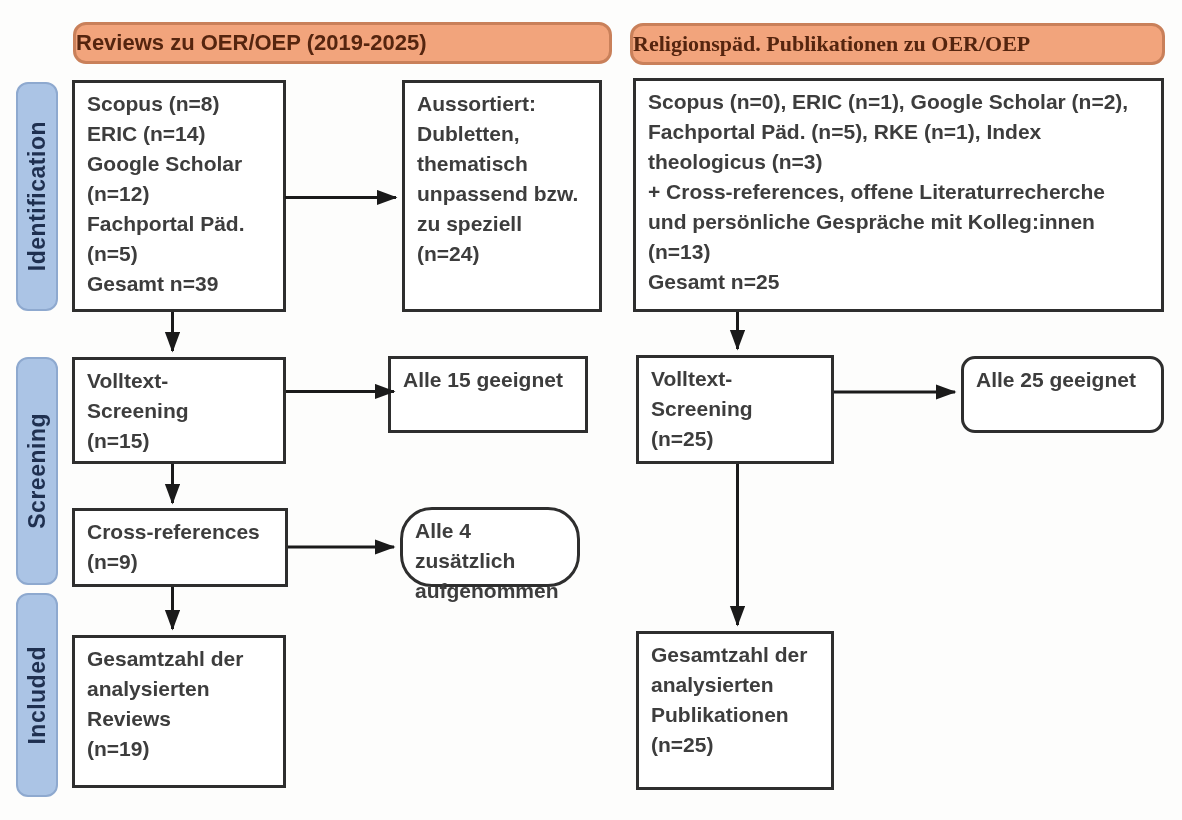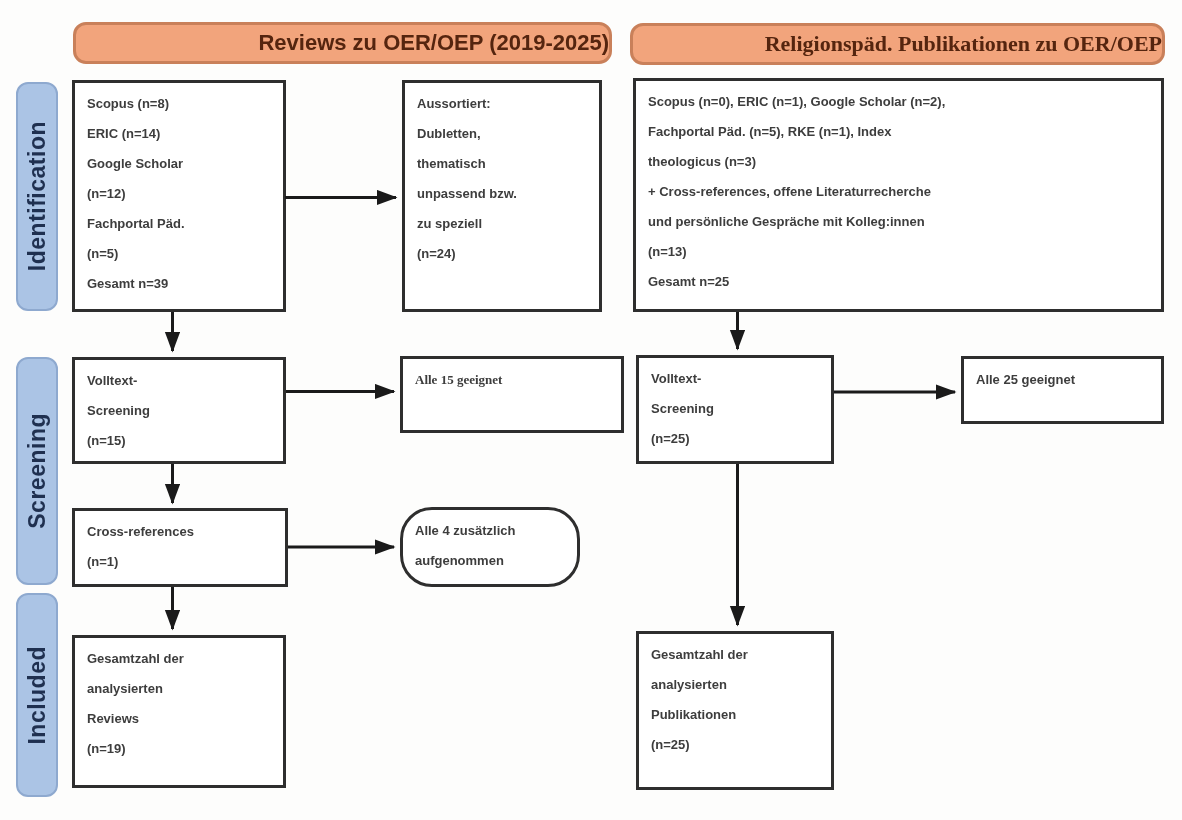--- a/index.html
+++ b/index.html
@@ -11,21 +11,21 @@
     --stage-text:#1F3050;
     --box-border:#2E2E2E;
     --box-text:#3D3D3D;
     --arrow:#1A1A1A;
   }
   html,body{margin:0;padding:0;background:#ffffff;}
   body{font-family:"Liberation Sans", sans-serif;}
   .canvas{position:relative;width:1182px;height:820px;background:#fdfdfc;overflow:hidden;}
 
   .hdr{
-    position:absolute;display:flex;align-items:center;justify-content:flex-end;
+    position:absolute;display:flex;align-items:center;justify-content:flex-start;
     background:var(--header-fill);border:3px solid var(--header-border);
     border-radius:13px;color:var(--header-text);
     font-weight:bold;font-size:22px;box-sizing:border-box;text-align:center;
   }
   .hdr1{left:73px;top:22px;width:539px;height:42px;}
   .hdr2{left:630px;top:23px;width:535px;height:42px;font-family:Liberation Serif, serif;}
 
   .stage{
     position:absolute;left:16px;width:42px;
     background:var(--stage-fill);border:2.5px solid var(--stage-border);
@@ -33,33 +33,33 @@
     color:var(--stage-text);font-weight:bold;font-size:23px;box-sizing:border-box;
   }
   .stage span{writing-mode:vertical-rl;transform:rotate(180deg);white-space:nowrap;letter-spacing:.5px;}
   .stage1{top:82px;height:229px;}
   .stage2{top:357px;height:228px;}
   .stage3{top:593px;height:204px;}
 
   .box{
     position:absolute;background:#ffffff;
     border:3px solid var(--box-border);
-    color:var(--box-text);font-weight:bold;font-size:13px;line-height:30px;
+    color:var(--box-text);font-weight:bold;font-size:21px;line-height:30px;
     padding:6px 10px 0 12px;white-space:pre-line;box-sizing:border-box;
   }
   .b-src-l {left:72px; top:80px; width:214px;height:232px;}
   .b-excl  {left:402px;top:80px; width:200px;height:232px;}
   .b-src-r {left:633px;top:78px; width:531px;height:234px;}
   .b-ft15  {left:72px; top:357px;width:214px;height:107px;}
-  .b-a15   {left:400px;top:356px;width:224px;height:77px;font-family:Liberation Serif, serif;}
+  .b-a15   {left:388px;top:356px;width:200px;height:77px;}
   .b-cr    {left:72px; top:508px;width:216px;height:79px;}
   .b-a4    {left:400px;top:507px;width:180px;height:80px;border-radius:32px;}
   .b-g19   {left:72px; top:635px;width:214px;height:153px;}
   .b-ft25  {left:636px;top:355px;width:198px;height:109px;}
-  .b-a25   {left:961px;top:356px;width:203px;height:68px;}
+  .b-a25   {left:961px;top:356px;width:203px;height:77px;border-radius:14px;}
   .b-g25   {left:636px;top:631px;width:198px;height:159px;}
 
   .arrows{position:absolute;left:0;top:0;pointer-events:none;}
   .arrows line{stroke:var(--arrow);stroke-width:3;}
 </style>
 </head>
 <body>
 
 <div class="canvas">
 
@@ -91,21 +91,21 @@
 Dubletten,
 thematisch
 unpassend bzw.
 zu speziell
 (n=24)</div>
   <div class="box b-ft15">Volltext-
 Screening
 (n=15)</div>
   <div class="box b-a15">Alle 15 geeignet</div>
   <div class="box b-cr">Cross-references
-(n=1)</div>
+(n=9)</div>
   <div class="box b-a4">Alle 4 zusätzlich
 aufgenommen</div>
   <div class="box b-g19">Gesamtzahl der
 analysierten
 Reviews
 (n=19)</div>
 
   <div class="box b-src-r">Scopus (n=0), ERIC (n=1), Google Scholar (n=2),
 Fachportal Päd. (n=5), RKE (n=1), Index
 theologicus (n=3)

